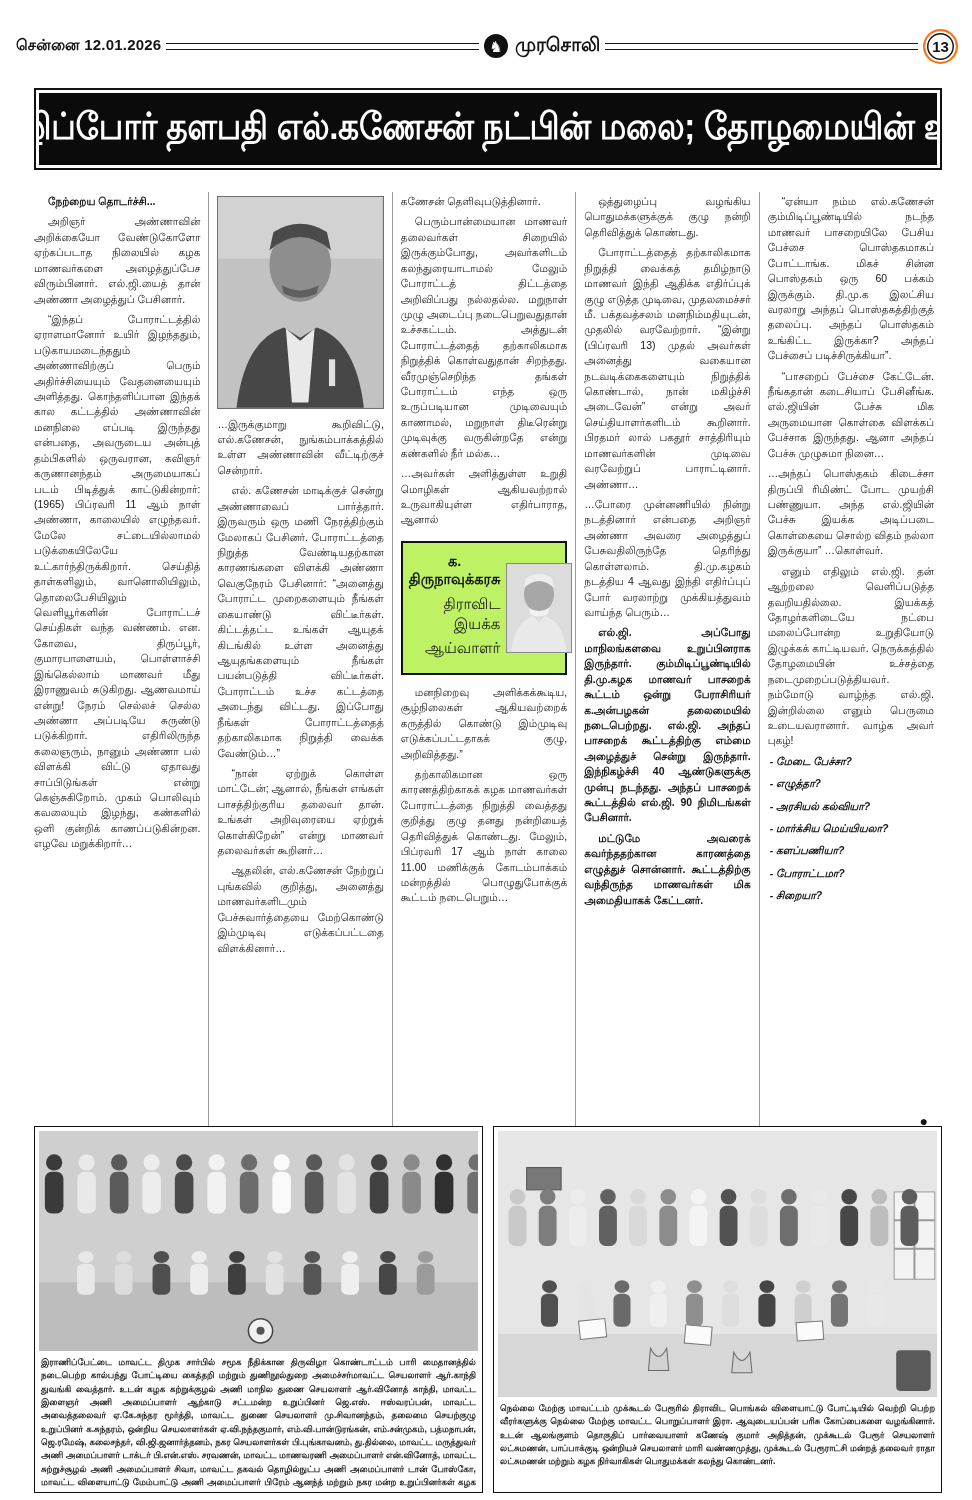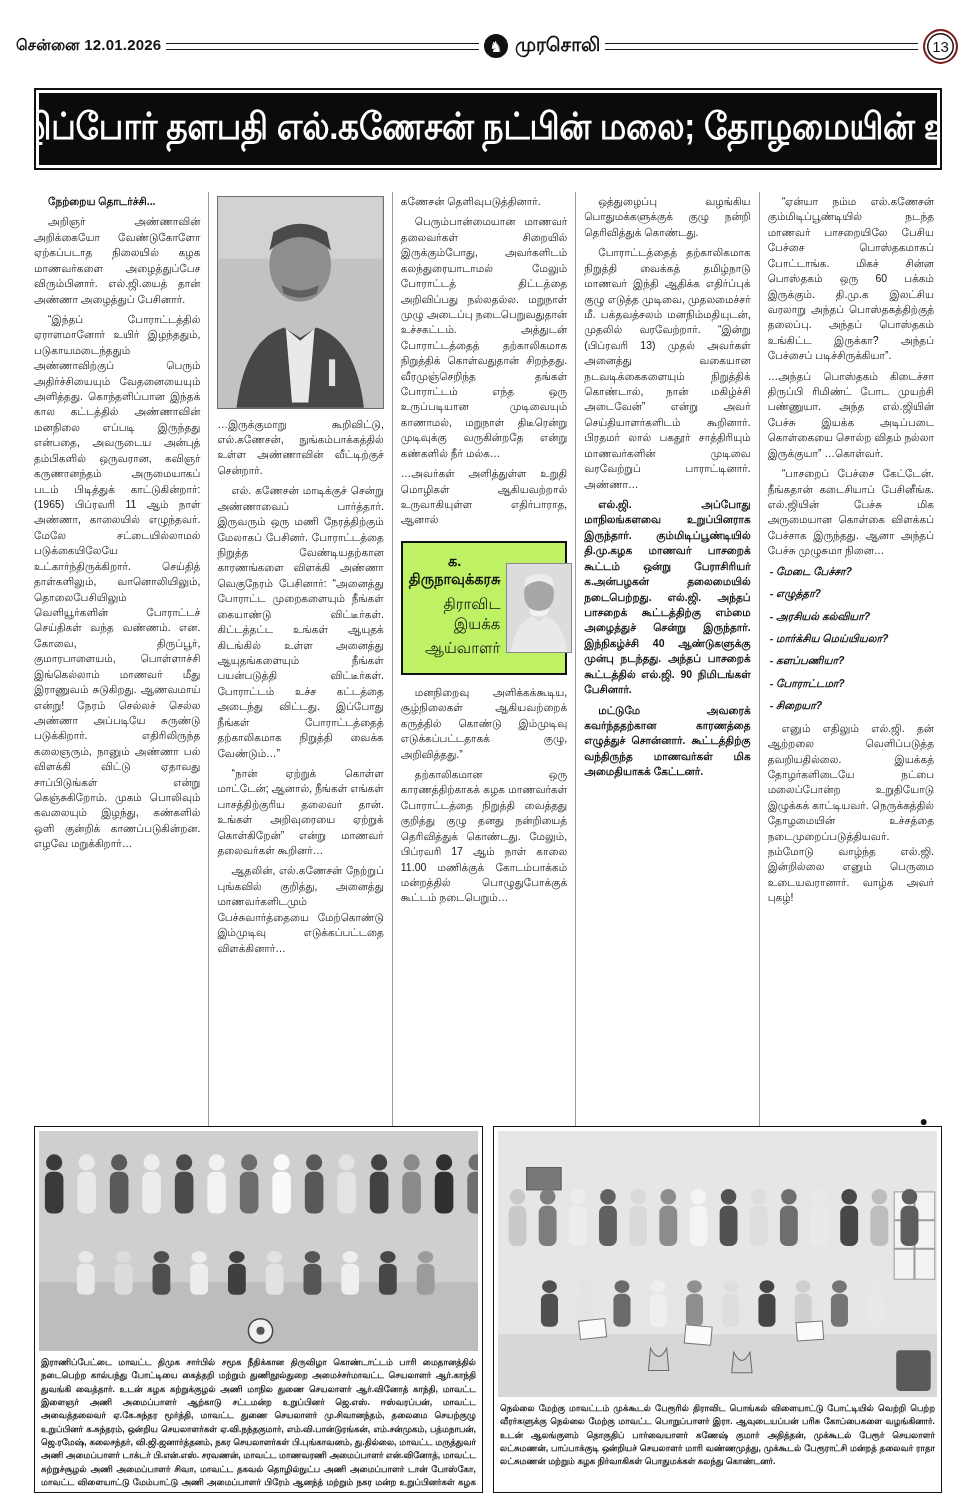--- a/index.html
+++ b/index.html
@@ -8,24 +8,24 @@
 
   
   .topbar{position:absolute;top:30px;left:16px;right:14px;height:32px;
           display:flex;align-items:center;gap:5px;}
   .edition-date{font-weight:bold;font-size:15px;white-space:nowrap;letter-spacing:.2px;}
   .hrule{flex:1;height:5px;border-top:1.6px solid #141414;border-bottom:1.6px solid #141414;}
   .masthead{display:flex;align-items:center;gap:7px;white-space:nowrap;}
   .mast-logo{width:24px;height:24px;border-radius:50%;background:#111;color:#fff;
              display:flex;align-items:center;justify-content:center;font-size:15px;line-height:1;}
   .mast-name{font-weight:bold;font-size:19px;}
-  .pageno{width:31px;height:31px;border-radius:50%;border:2px solid #7f1d1d;
+  .pageno{width:31px;height:31px;border-radius:50%;border:2px solid #f97316;
           box-shadow:0 0 0 2px #fff inset,0 0 0 3.5px #201414 inset;
           display:flex;align-items:center;justify-content:center;
-          font-weight:normal;font-size:15px;flex:0 0 auto;}
+          font-weight:bold;font-size:15px;flex:0 0 auto;}
 
   
   .banner{position:absolute;top:88px;left:34px;right:30px;height:82px;
           border:2px solid #111;background:#fff;padding:3px;box-sizing:border-box;}
   .banner-inner{width:100%;height:100%;background:#0b0b0b;display:flex;
                 align-items:center;justify-content:center;overflow:hidden;}
   .banner-inner h1{margin:0;color:#fff;font-size:33px;font-weight:bold;white-space:nowrap;
                    letter-spacing:-.3px;transform:scaleY(1.12);}
 
   
@@ -141,41 +141,42 @@
       </div>
       <div>
           <p class="para">மனநிறைவு அளிக்கக்கூடிய, சூழ்நிலைகள் ஆகியவற்றைக் கருத்தில் கொண்டு இம்முடிவு எடுக்கப்பட்டதாகக் குழு, அறிவித்தது.”</p>
           <p class="para">தற்காலிகமான ஒரு காரணத்திற்காகக் கழக மாணவர்கள் போராட்டத்தை நிறுத்தி வைத்தது குறித்து குழு தனது நன்றியைத் தெரிவித்துக் கொண்டது. மேலும், பிப்ரவரி 17 ஆம் நாள் காலை 11.00 மணிக்குக் கோடம்பாக்கம் மன்றத்தில் பொழுதுபோக்குக் கூட்டம் நடைபெறும்…</p>
         </div>
     </div>
 
     <div class="col">
         <p class="para">ஒத்துழைப்பு வழங்கிய பொதுமக்களுக்குக் குழு நன்றி தெரிவித்துக் கொண்டது.</p>
         <p class="para">போராட்டத்தைத் தற்காலிகமாக நிறுத்தி வைக்கத் தமிழ்நாடு மாணவர் இந்தி ஆதிக்க எதிர்ப்புக் குழு எடுத்த முடிவை, முதலமைச்சர் மீ. பக்தவத்சலம் மனநிம்மதியுடன், முதலில் வரவேற்றார். “இன்று (பிப்ரவரி 13) முதல் அவர்கள் அனைத்து வகையான நடவடிக்கைகளையும் நிறுத்திக் கொண்டால், நான் மகிழ்ச்சி அடைவேன்” என்று அவர் செய்தியாளர்களிடம் கூறினார். பிரதமர் லால் பகதூர் சாத்திரியும் மாணவர்களின் முடிவை வரவேற்றுப் பாராட்டினார். அண்ணா…</p>
+        <p class="para frag">…போரை முன்னணியில் நின்று நடத்தினார் என்பதை அறிஞர் அண்ணா அவரை அழைத்துப் பேசுவதிலிருந்தே தெரிந்து கொள்ளலாம். தி.மு.கழகம் நடத்திய 4 ஆவது இந்தி எதிர்ப்புப் போர் வரலாற்று முக்கியத்துவம் வாய்ந்த பெரும்…</p>
         <p class="para bold">எல்.ஜி. அப்போது மாநிலங்களவை உறுப்பினராக இருந்தார். கும்மிடிப்பூண்டியில் தி.மு.கழக மாணவர் பாசறைக் கூட்டம் ஒன்று பேராசிரியர் க.அன்பழகன் தலைமையில் நடைபெற்றது. எல்.ஜி. அந்தப் பாசறைக் கூட்டத்திற்கு எம்மை அழைத்துச் சென்று இருந்தார். இந்நிகழ்ச்சி 40 ஆண்டுகளுக்கு முன்பு நடந்தது. அந்தப் பாசறைக் கூட்டத்தில் எல்.ஜி. 90 நிமிடங்கள் பேசினார்.</p>
         <p class="para bold">மட்டுமே அவரைக் கவர்ந்ததற்கான காரணத்தை எழுத்துச் சொன்னார். கூட்டத்திற்கு வந்திருந்த மாணவர்கள் மிக அமைதியாகக் கேட்டனர்.</p>
       </div>
 
     <div class="col">
       <div>
           <p class="para">“ஏன்யா நம்ம எல்.கணேசன் கும்மிடிப்பூண்டியில் நடந்த மாணவர் பாசறையிலே பேசிய பேச்சை பொஸ்தகமாகப் போட்டாங்க. மிகச் சின்ன பொஸ்தகம் ஒரு 60 பக்கம் இருக்கும். தி.மு.க இலட்சிய வரலாறு அந்தப் பொஸ்தகத்திற்குத் தலைப்பு. அந்தப் பொஸ்தகம் உங்கிட்ட இருக்கா? அந்தப் பேச்சைப் படிச்சிருக்கியா”.</p>
+          <p class="para">“பாசறைப் பேச்சை கேட்டேன். நீங்கதான் கடைசியாப் பேசினீங்க. எல்.ஜியின் பேச்சு மிக அருமையான கொள்கை விளக்கப் பேச்சாக இருந்தது. ஆனா அந்தப் பேச்சு முழுசுமா நினை…</p>
           <p class="para frag">…அந்தப் பொஸ்தகம் கிடைச்சா திருப்பி ரிமிண்ட் போட முயற்சி பண்ணுயா. அந்த எல்.ஜியின் பேச்சு இயக்க அடிப்படை கொள்கையை சொல்ற விதம் நல்லா இருக்குயா” …கொள்வர்.</p>
-          <p class="para">“பாசறைப் பேச்சை கேட்டேன். நீங்கதான் கடைசியாப் பேசினீங்க. எல்.ஜியின் பேச்சு மிக அருமையான கொள்கை விளக்கப் பேச்சாக இருந்தது. ஆனா அந்தப் பேச்சு முழுசுமா நினை…</p>
+        </div>
+      <div>
+          <p class="para">எனும் எதிலும் எல்.ஜி. தன் ஆற்றலை வெளிப்படுத்த தவறியதில்லை. இயக்கத் தோழர்களிடையே நட்பை மலைப்போன்ற உறுதியோடு இழுக்கக் காட்டியவர். நெருக்கத்தில் தோழமையின் உச்சத்தை நடைமுறைப்படுத்தியவர். நம்மோடு வாழ்ந்த எல்.ஜி. இன்றில்லை எனும் பெருமை உடையவரானார். வாழ்க அவர் புகழ்!</p>
         </div>
       <div>
           <p class="para qa">- மேடை பேச்சா?</p>
           <p class="para qa">- எழுத்தா?</p>
           <p class="para qa">- அரசியல் கல்வியா?</p>
           <p class="para qa">- மார்க்சிய மெய்யியலா?</p>
           <p class="para qa">- களப்பணியா?</p>
           <p class="para qa">- போராட்டமா?</p>
           <p class="para qa">- சிறையா?</p>
-        </div>
-      <div>
-          <p class="para">எனும் எதிலும் எல்.ஜி. தன் ஆற்றலை வெளிப்படுத்த தவறியதில்லை. இயக்கத் தோழர்களிடையே நட்பை மலைப்போன்ற உறுதியோடு இழுக்கக் காட்டியவர். நெருக்கத்தில் தோழமையின் உச்சத்தை நடைமுறைப்படுத்தியவர். நம்மோடு வாழ்ந்த எல்.ஜி. இன்றில்லை எனும் பெருமை உடையவரானார். வாழ்க அவர் புகழ்!</p>
         </div>
       <div class="endmark">●</div>
     </div>
 
   </section>
 
   <section class="photos">
 
     <figure class="photo-box left">
       <div class="photo-img">

